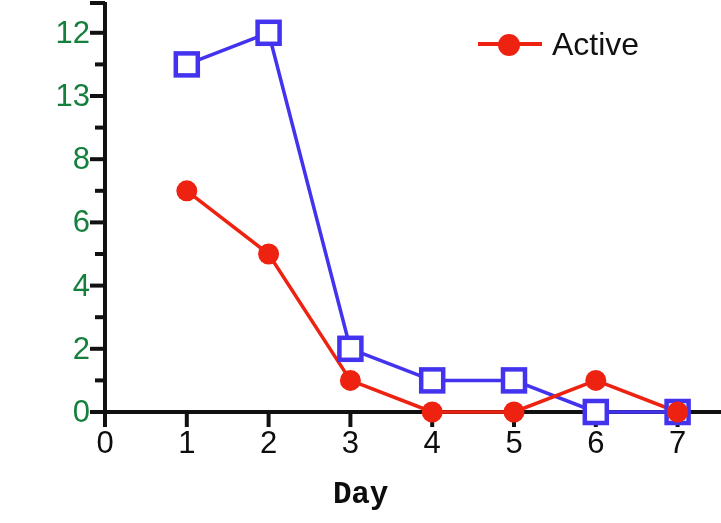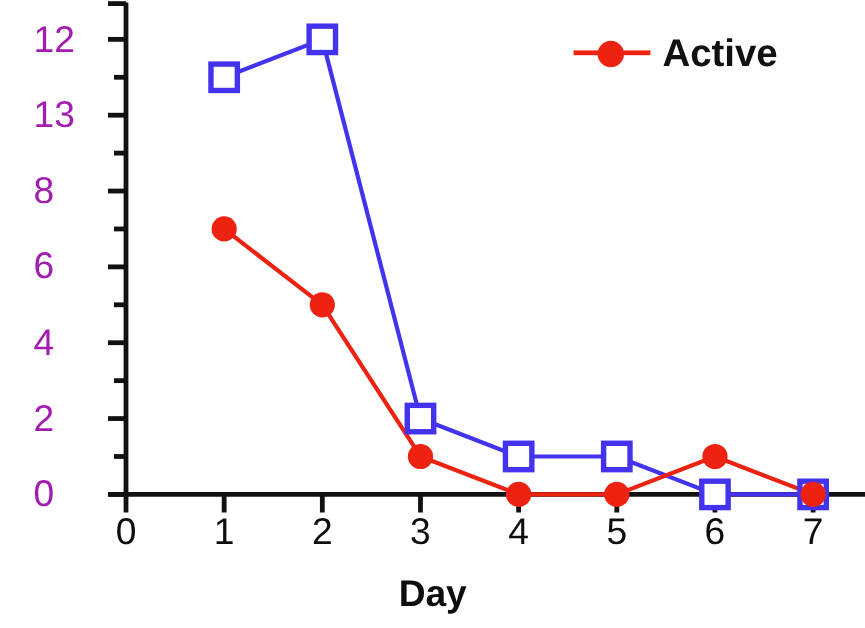--- a/index.html
+++ b/index.html
@@ -18,28 +18,30 @@
   #x-axis-title {
     position: absolute;
     left: 0px;
     top: 477px;
     width: 721px;
     text-align: center;
     font-size: 31px;
     font-weight: bold;
     color: #0d0d0d;
     letter-spacing: -0.2px;
+    font-family: Liberation Mono, monospace;
   }
   
   .ytick-label {
     position: absolute;
-    right: 16px;
+    right: 0;
     width: 46px;
+    text-align: right;
     font-size: 31px;
-    color: #a21caf;
+    color: #15803d;
     line-height: 1;
   }
   #ytick-labels {
     position: absolute;
     left: 40px;
     top: 0;
     width: 50px;
     height: 523px;
   }
   .xtick-label {
@@ -56,21 +58,20 @@
   #legend {
     position: absolute;
     left: 478px;
     top: 22px;
     width: 240px;
   }
   .legend-row {
     display: flex;
     align-items: center;
     height: 44px;
-    font-weight: bold;
   }
   .legend-sample {
     position: relative;
     width: 64px;
     height: 30px;
     flex: 0 0 64px;
   }
   .legend-line {
     position: absolute;
     left: 0;

